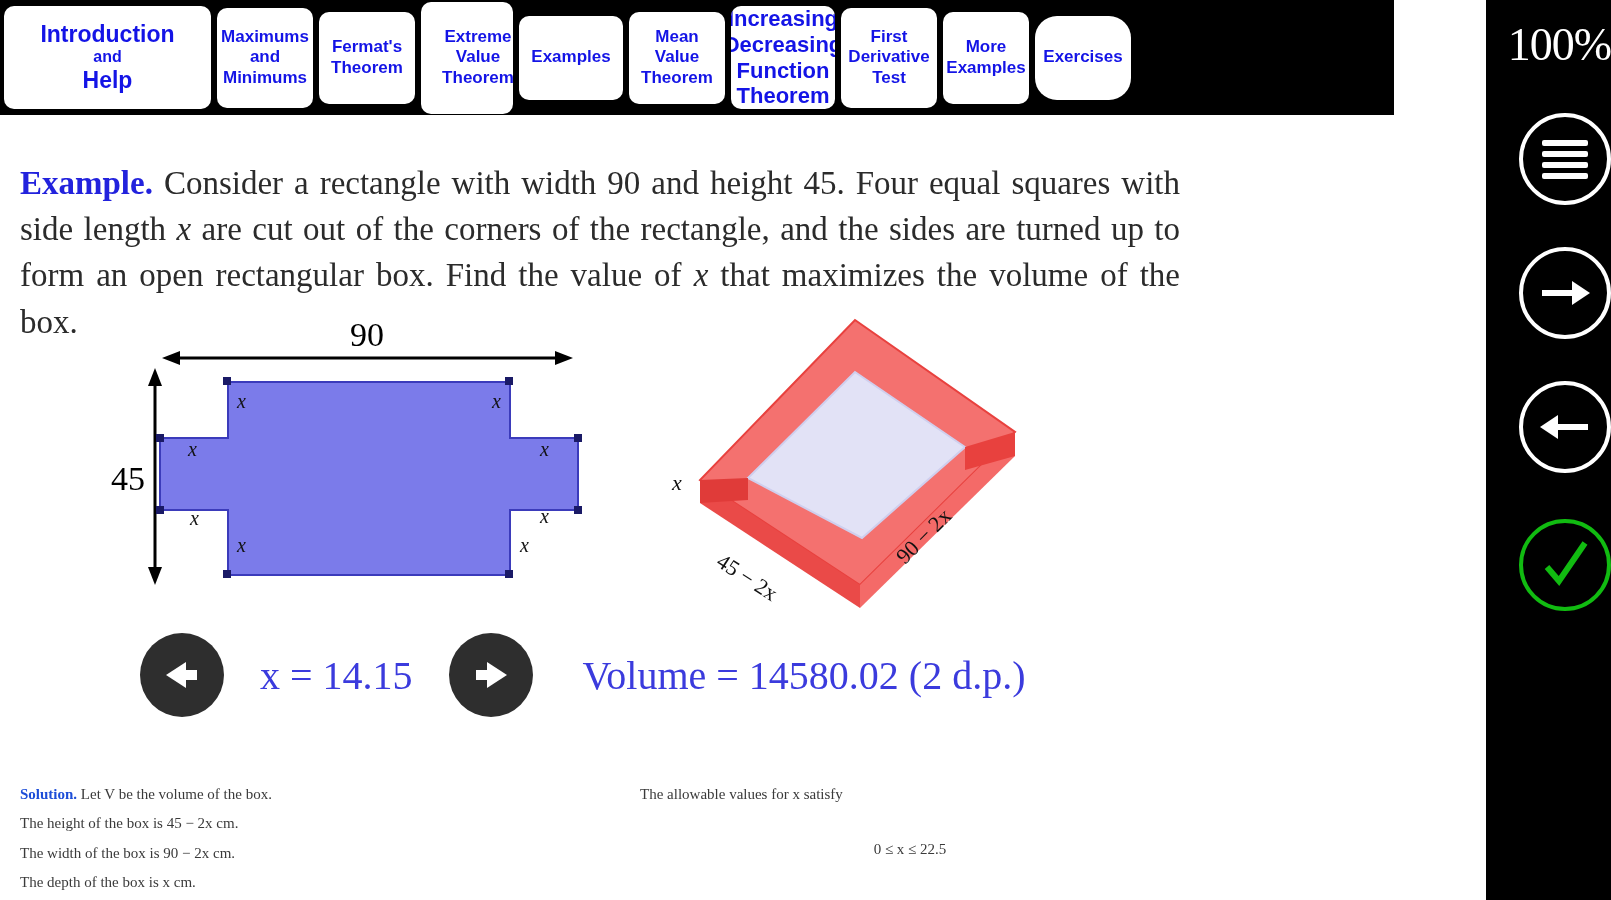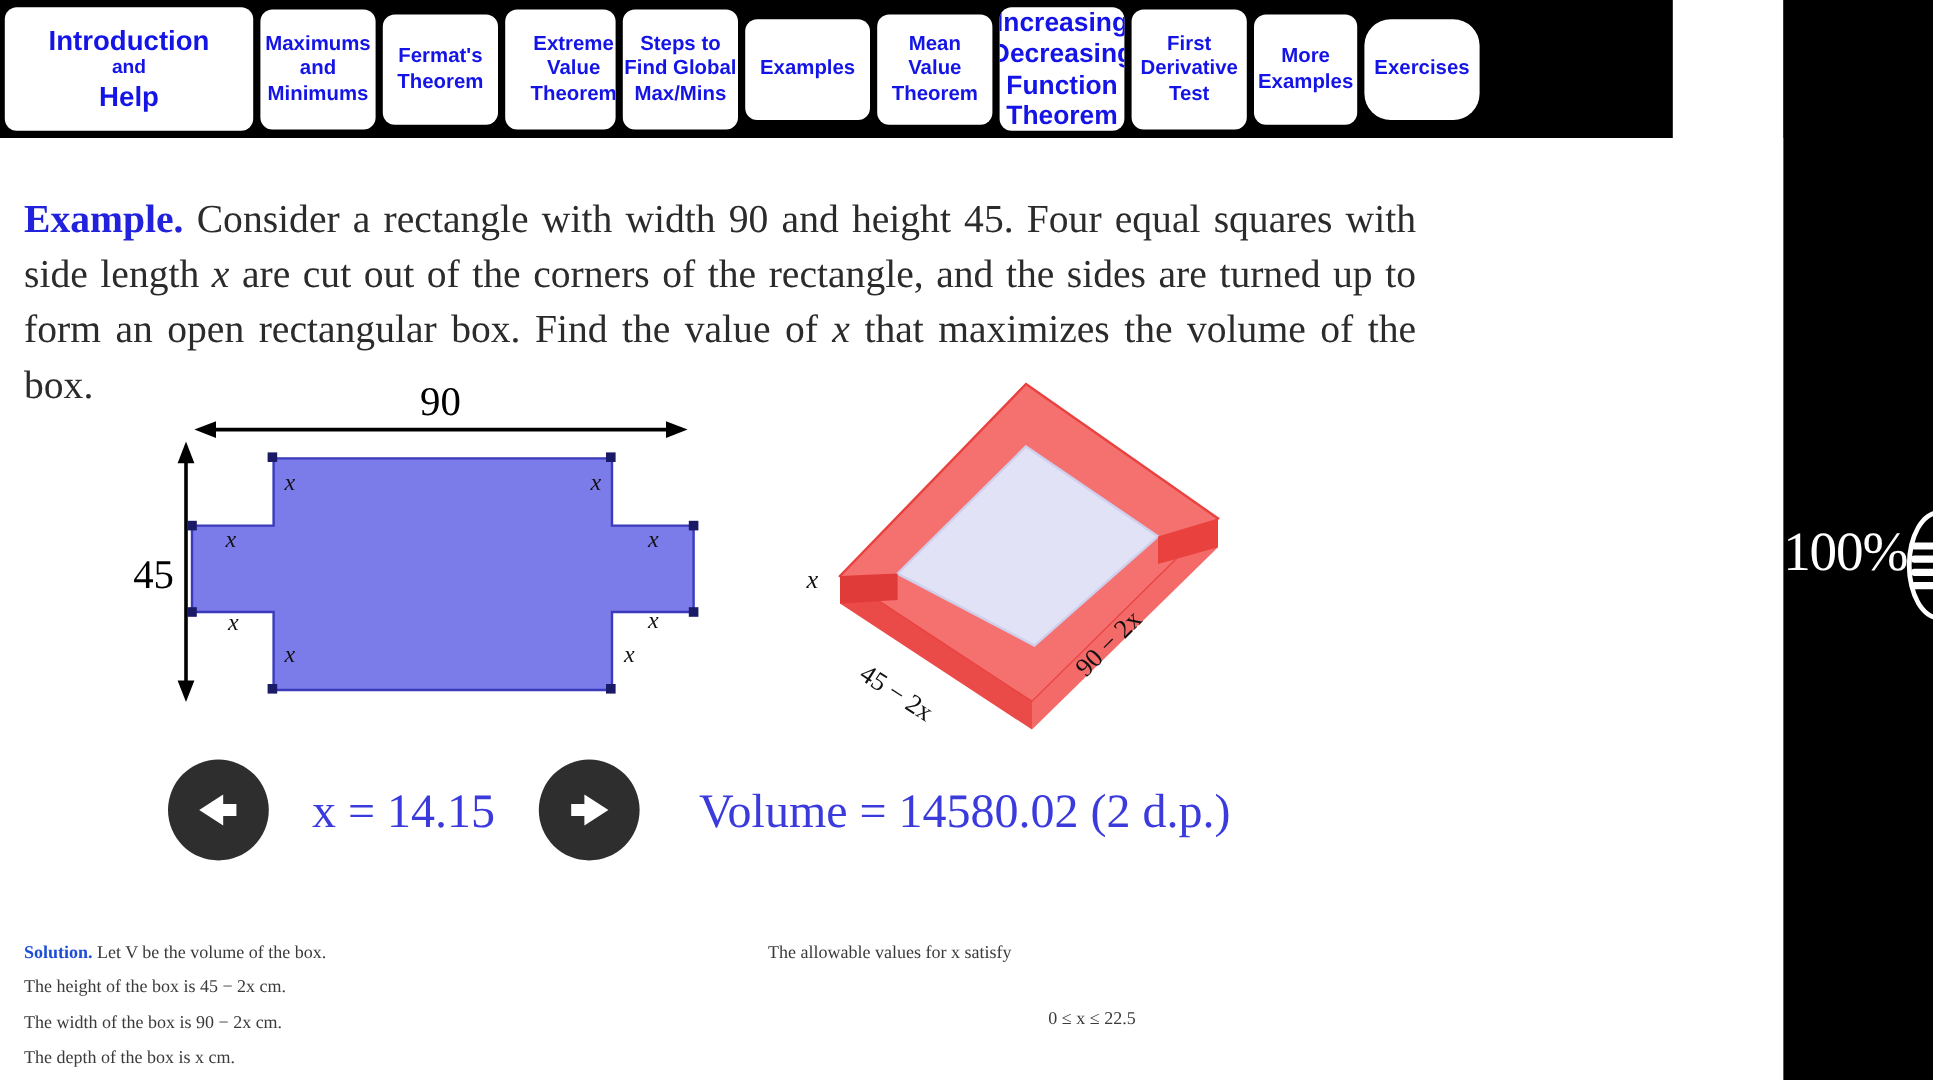--- a/index.html
+++ b/index.html
@@ -47,39 +47,39 @@
     padding: 4px 6px;
     cursor: pointer;
     overflow: hidden;
   }
   .tab span { display: block; white-space: nowrap; }
 
   .tab.t0  { width: 207px; height: 103px; font-size: 23px; }
   .tab.t0 .sm { font-size: 16px; }
   .tab.t1  { width: 96px;  height: 100px; font-size: 17px; }
   .tab.t2  { width: 96px;  height: 92px;  font-size: 17px; }
-  .tab.t3  { width: 92px;  height: 100px; font-size: 17px; padding-left: 28px; }
+  .tab.t3  { width: 92px;  height: 112px; font-size: 17px; padding-left: 28px; }
   .tab.t4  { width: 96px;  height: 100px; font-size: 17px; }
   .tab.t5  { width: 104px; height: 84px;  font-size: 17px; }
   .tab.t6  { width: 96px;  height: 92px;  font-size: 17px; }
   .tab.t7  { width: 104px; height: 103px; font-size: 22px; }
   .tab.t8  { width: 96px;  height: 100px; font-size: 17px; }
   .tab.t9  { width: 86px; height: 92px;  font-size: 17px; }
   .tab.t10 { width: 96px;  height: 84px;  font-size: 17px; border-radius: 22px; }
 
   
   #toolbar {
     position: absolute;
     right: 0; top: 0;
     width: 125px;
     height: 900px;
     background: #000000;
     display: flex;
-    flex-direction: row;
-    align-items: center;
+    flex-direction: column;
+    align-items: flex-end;
   }
   #zoom-label {
     color: #ffffff;
     font-family: "Liberation Serif", serif;
     font-size: 46px;
     margin-top: 18px;
     letter-spacing: -1px;
   }
   .tool-btn {
     width: 84px;
@@ -199,25 +199,20 @@
       <span>Minimums</span>
     </div>
     <div class="tab t2">
       <span>Fermat's</span>
       <span>Theorem</span>
     </div>
     <div class="tab t3">
       <span>Extreme</span>
       <span>Value</span>
       <span>Theorem</span>
-    </div>
-    <div class="tab t4">
-      <span>Steps to</span>
-      <span>Find Global</span>
-      <span>Max/Mins</span>
     </div>
     <div class="tab t5">
       <span>Examples</span>
     </div>
     <div class="tab t6">
       <span>Mean</span>
       <span>Value</span>
       <span>Theorem</span>
     </div>
     <div class="tab t7">

